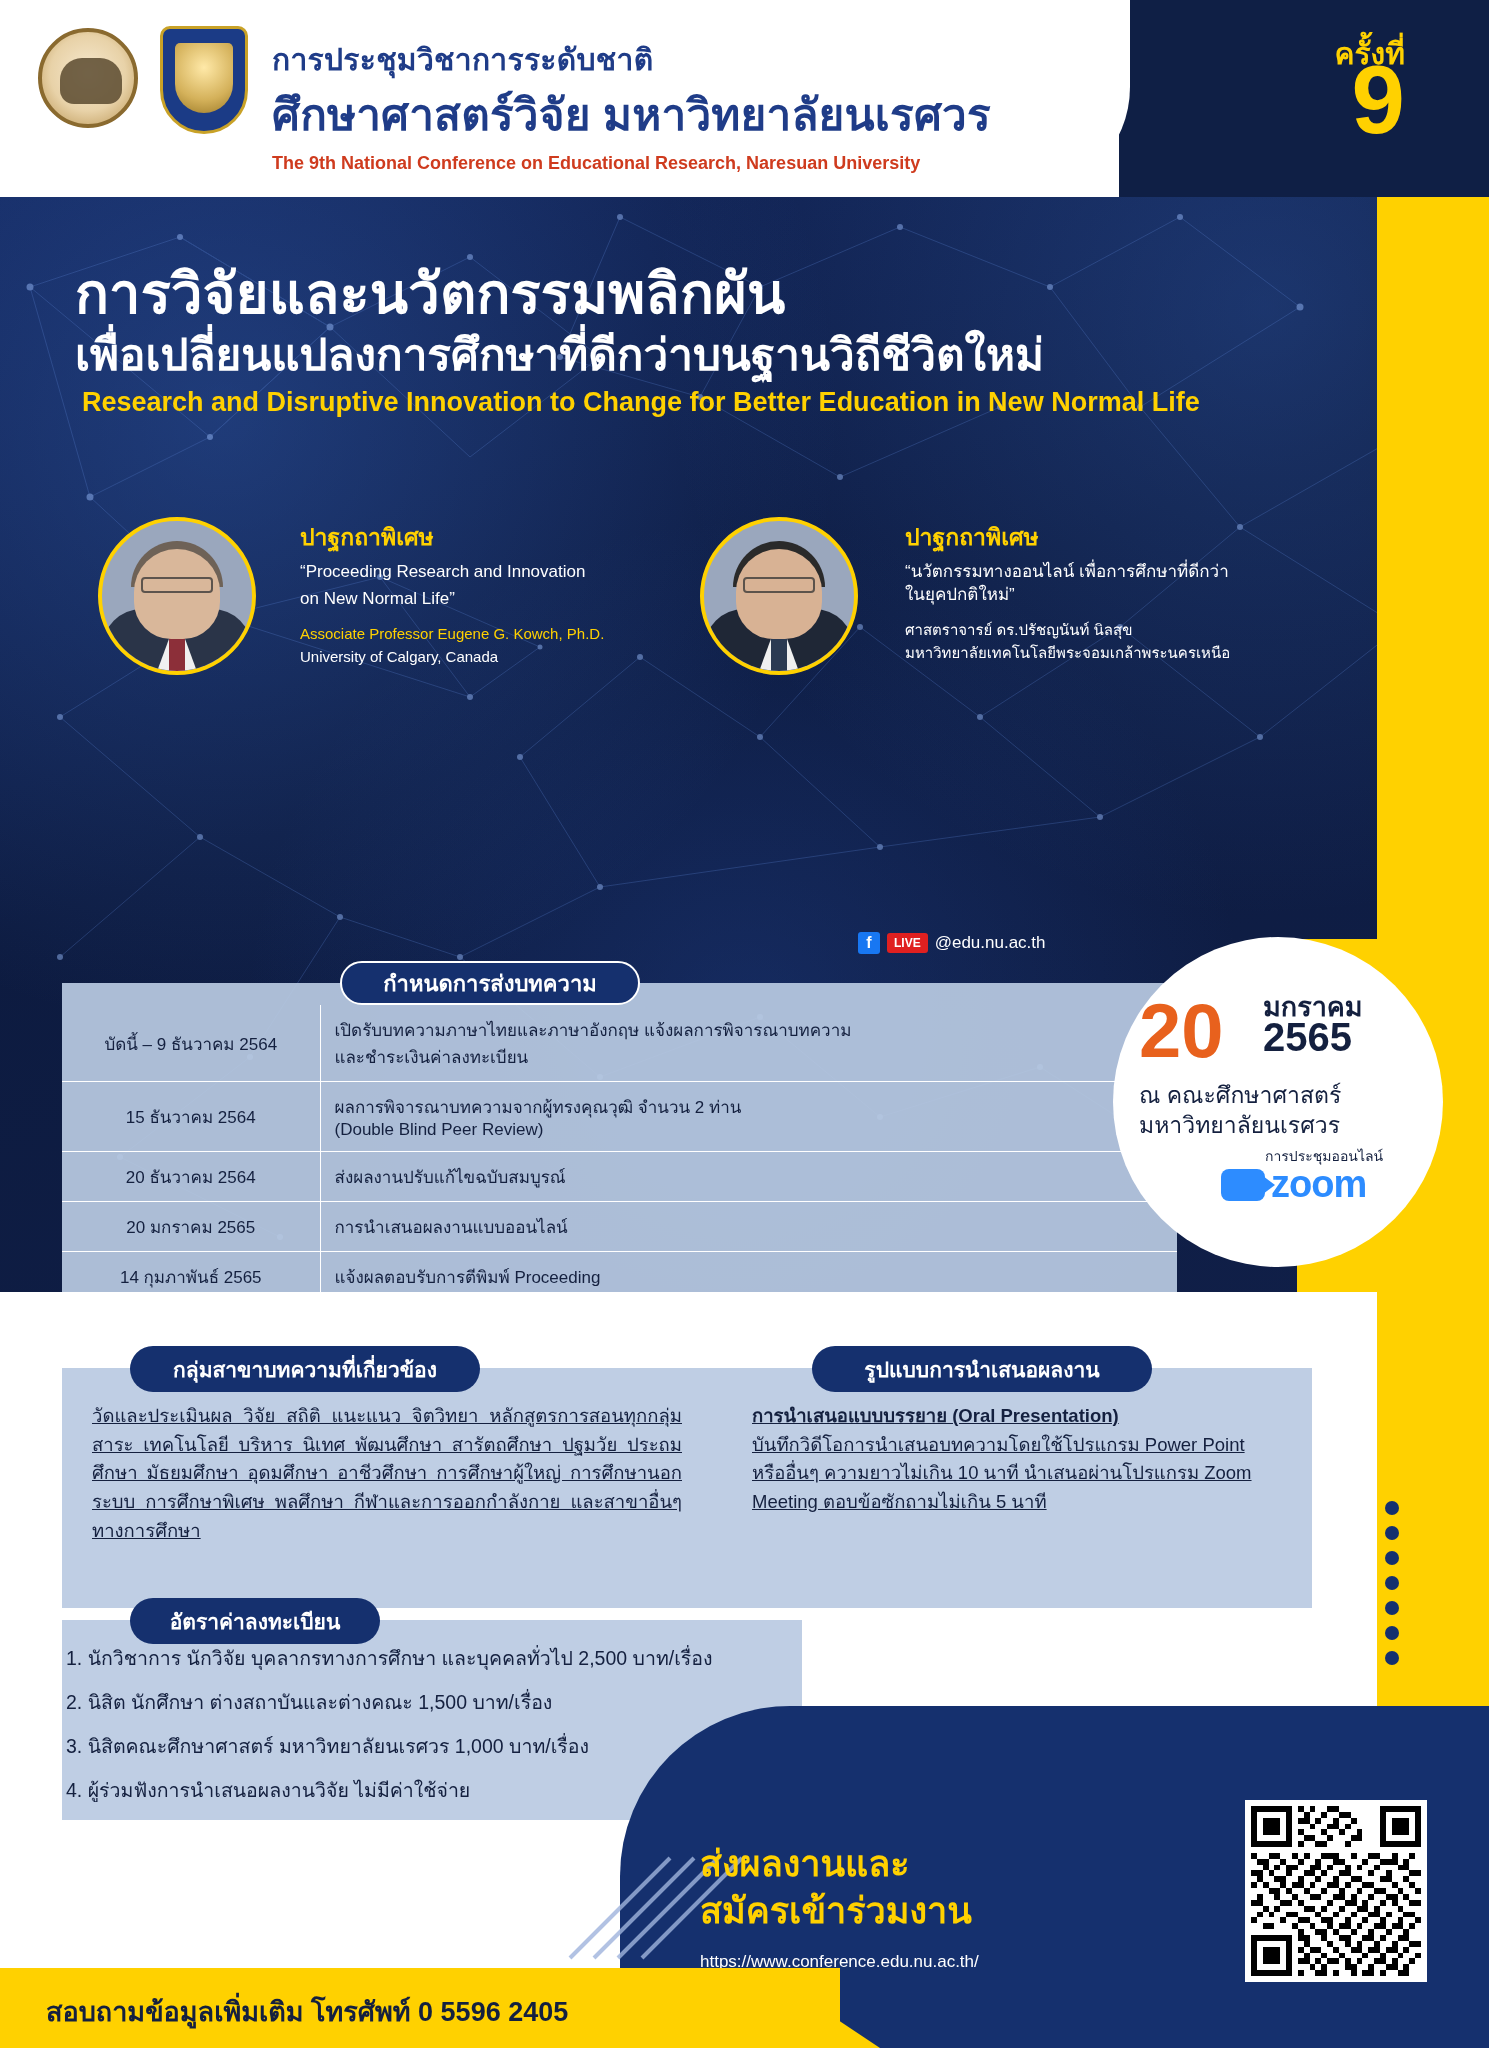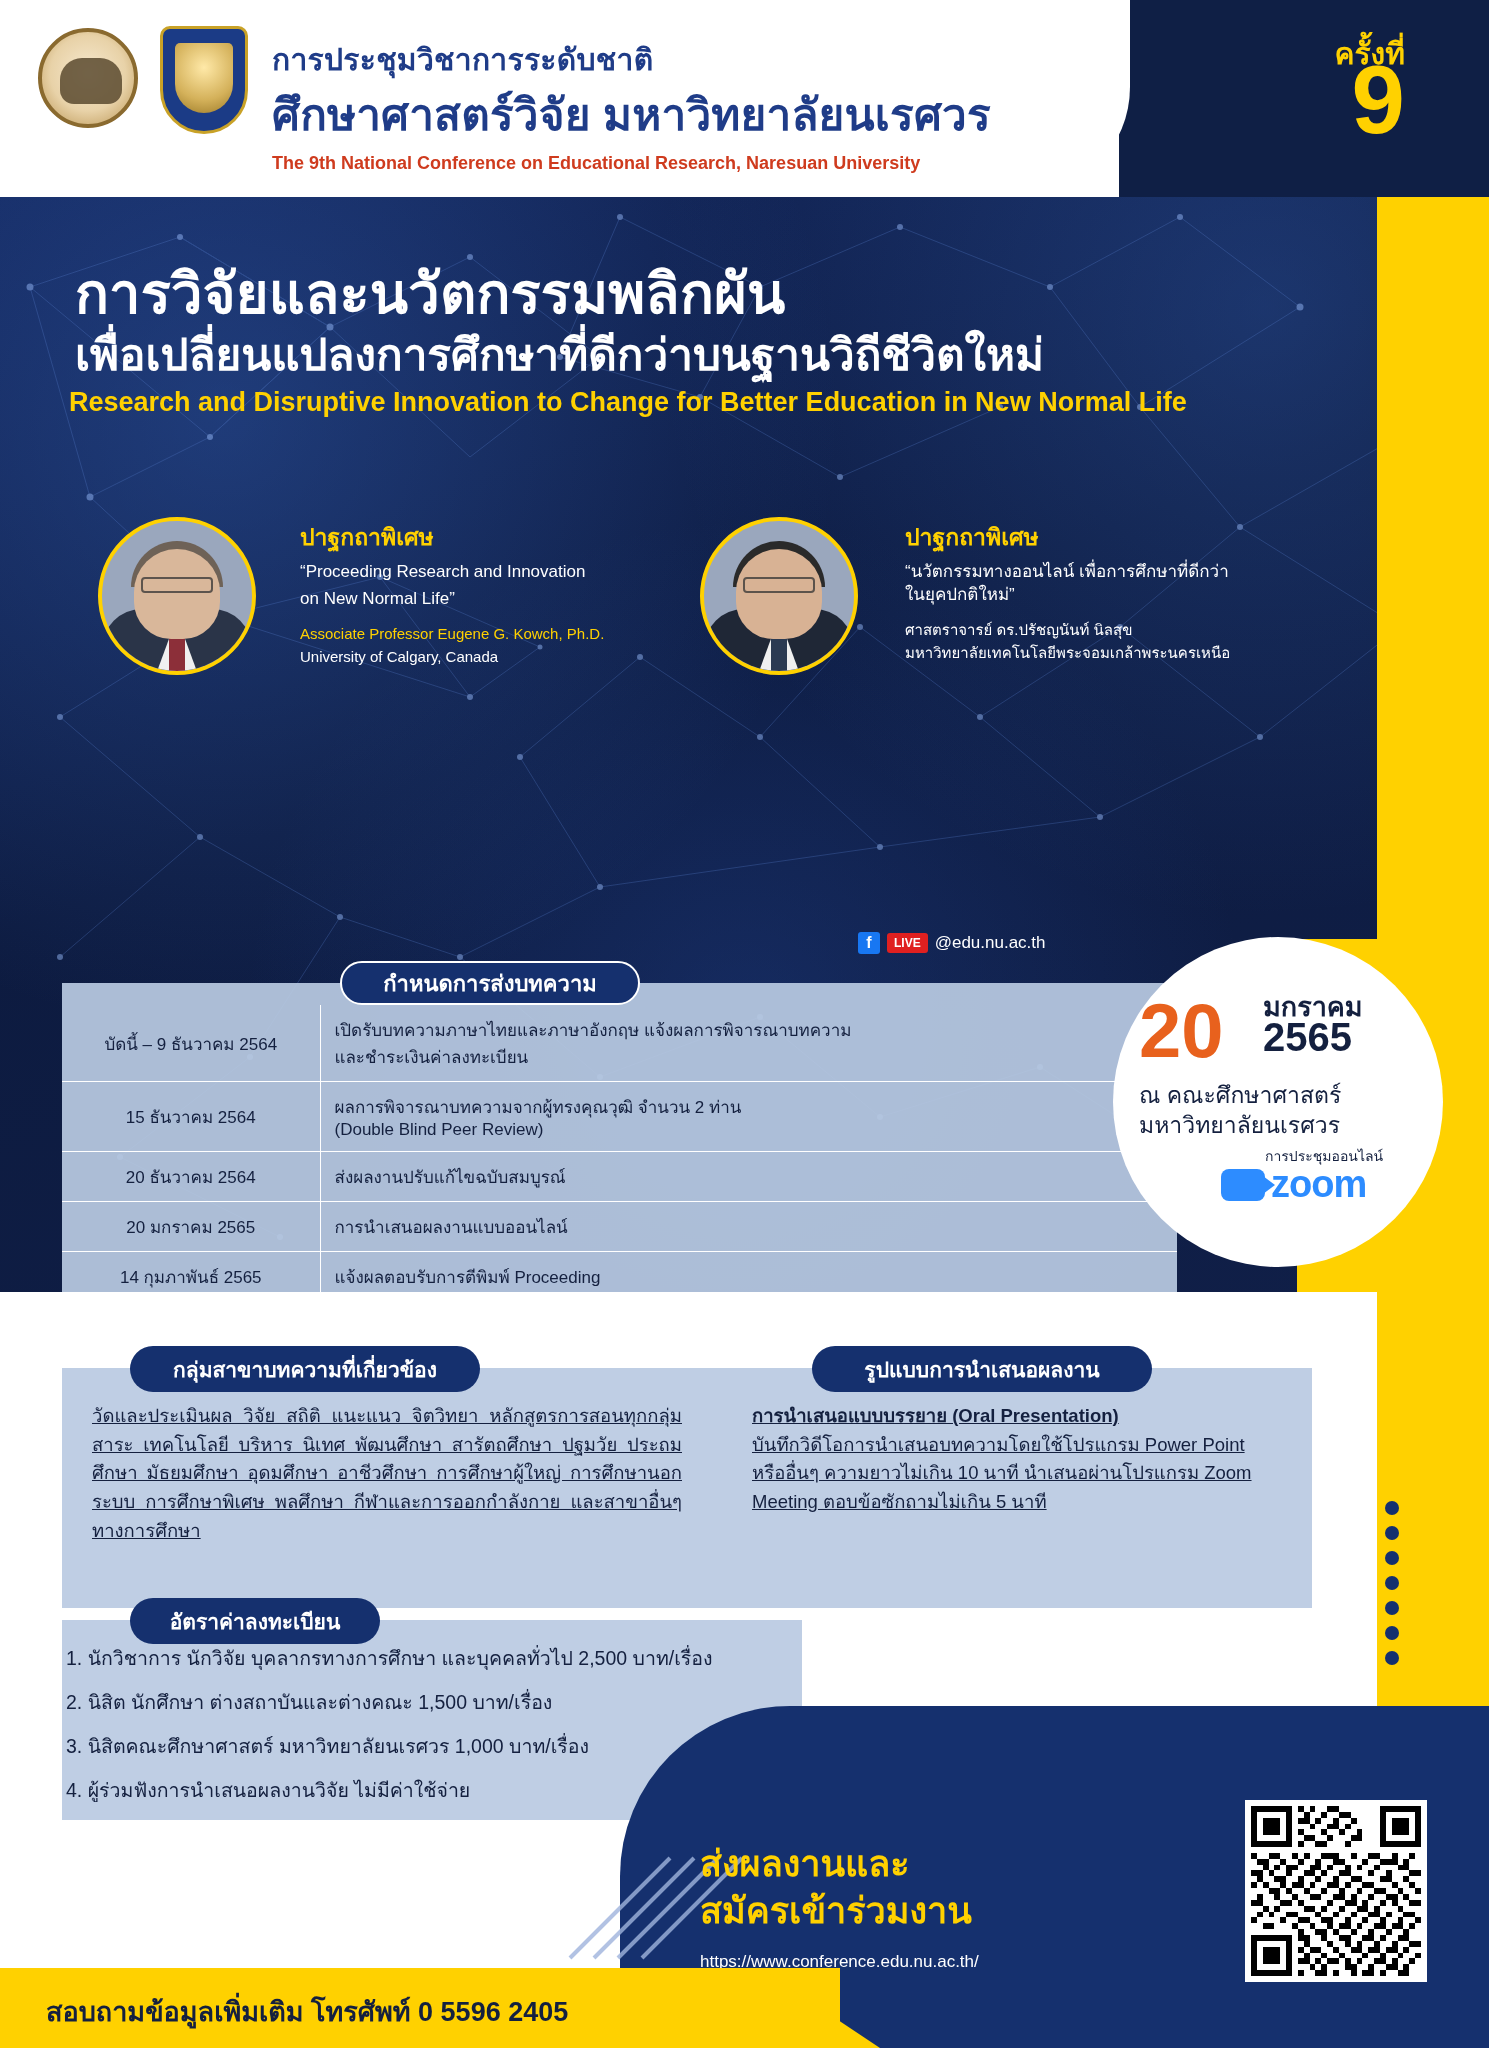--- a/index.html
+++ b/index.html
@@ -79,21 +79,21 @@
   }
 
   .title-th1{
     position:absolute; left:75px; top:52px; color:#ffffff; font-size:56px; font-weight:bold;
     letter-spacing:.2px;
   }
   .title-th2{
     position:absolute; left:75px; top:122px; color:#ffffff; font-size:44px; font-weight:bold;
   }
   .title-en{
-    position:absolute; left:69px; top:190px; color:#ffd100; font-size:27px; font-weight:bold;
+    position:absolute; left:82px; top:190px; color:#ffd100; font-size:27px; font-weight:bold;
   }
 
   
   .spk-photo{
     position:absolute; width:158px; height:158px; border-radius:50%;
     border:4px solid #ffd100; overflow:hidden;
     background:#9aa7bd;
   }
   .face{
     position:absolute; left:50%; top:28px; transform:translateX(-50%);

